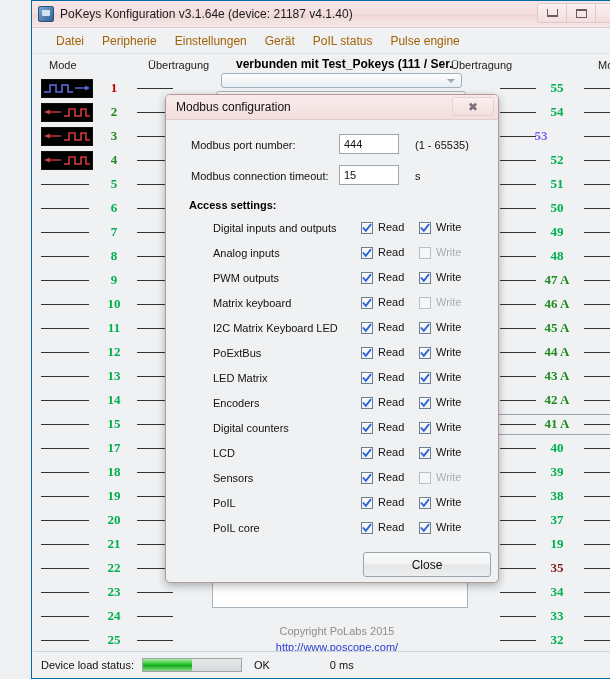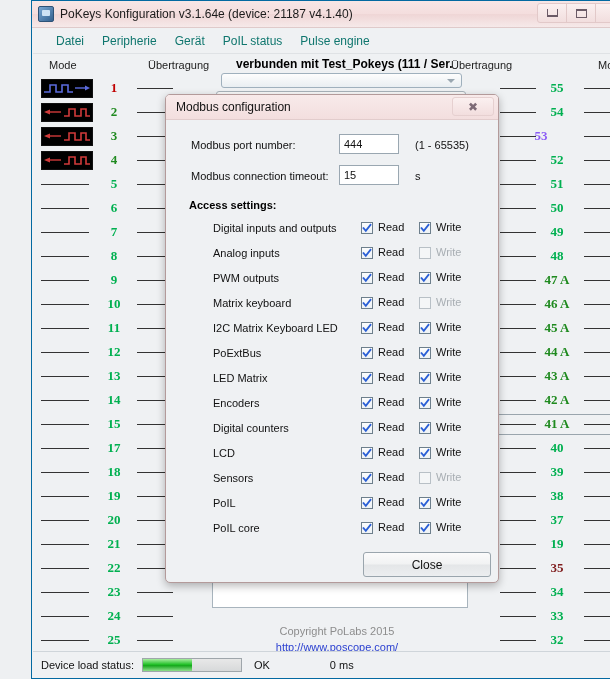--- a/index.html
+++ b/index.html
@@ -57,21 +57,21 @@
   .glyph-x { font-size: 13px; color:#6f5f6a; line-height:1; font-family:"DejaVu Sans", sans-serif;}
 
   
   .menubar {
     position: absolute; left: 1px; top: 28px; width: 608px; height: 25px;
     background: #eff1f3;
     display: flex; align-items: center; padding-left: 14px;
     border-bottom: 1px solid #dfe2e5;
   }
   .menuitem {
-    font-size: 12px; color: #0f766e; padding: 3px 9px; white-space: nowrap;
+    font-size: 12px; color: #a16207; padding: 3px 9px; white-space: nowrap;
   }
 
   
   .content { position: absolute; left: 1px; top: 54px; width: 608px; height: 597px; }
 
   .hdr-label { position: absolute; font-size: 11px; color: #222; }
 
   
   .pincol { position: absolute; top: 22px; }
   .pinrow { position: relative; height: 24px; }
@@ -224,20 +224,21 @@
       </div>
       <div class="winbtn close">
         <span class="glyph-x">✖</span>
       </div>
     </div>
   </div>
 
   <div class="menubar">
     <div class="menuitem">Datei</div>
     <div class="menuitem">Peripherie</div>
+    <div class="menuitem">Einstellungen</div>
     <div class="menuitem">Gerät</div>
     <div class="menuitem">PoIL status</div>
     <div class="menuitem">Pulse engine</div>
   </div>
 
   <div class="content">
 
     <div class="hdr-label" style="left:16px; top:4px;">Mode</div>
     <div class="hdr-label" style="left:115px; top:4px;">Übertragung</div>
     <div class="hdr-label" style="left:418px; top:4px;">Übertragung</div>

